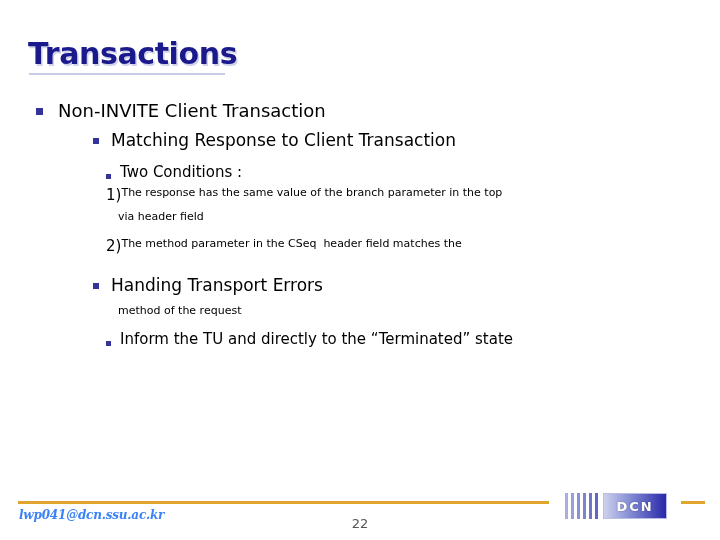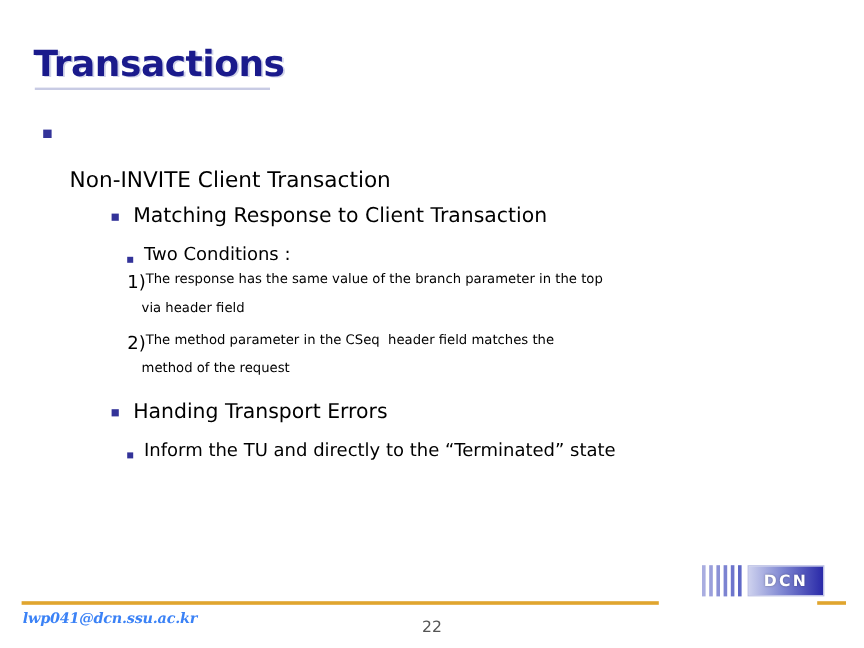--- a/index.html
+++ b/index.html
@@ -69,21 +69,20 @@
     margin-bottom: 7px;
   }
   .lvl1 .bullet {
     width: 7px; height: 7px;
     margin-top: 8px;
     margin-right: 15px;
   }
   .lvl1 .txt {
     font-size: 18px;
     line-height: 1.25;
-    margin-top: 40px;
   }
 
   
   .lvl2 {
     padding-left: 93px;
     margin-bottom: 6px;
   }
   .lvl2 .bullet {
     width: 6px; height: 6px;
     margin-top: 8px;
@@ -170,25 +169,24 @@
     text-align: center;
     font-family: "DejaVu Sans", sans-serif;
     font-size: 13px;
     color: #555555;
   }
 
   
   #logo {
     position: absolute;
     left: 565px;
-    top: 471px;
+    top: 493px;
     height: 26px;
     display: flex;
     align-items: stretch;
-    margin-left: 20px;
   }
   #logo-stripes {
     display: flex;
     align-items: stretch;
     gap: 3px;
     padding-right: 5px;
   }
   #logo-stripes span {
     display: block;
     width: 3px;
@@ -249,27 +247,27 @@
       <span class="txt">The response has the same value of the branch parameter in the top</span>
     </div>
     <div class="row num">
       <span class="txt cont">via header field</span>
     </div>
 
     <div class="row num gap-before-sm">
       <span class="numlabel">2)</span>
       <span class="txt">The method parameter in the CSeq  header field matches the</span>
     </div>
+    <div class="row lvl2 gap-before">
+      <span class="bullet"></span>
+      <span class="txt">Handing Transport Errors</span>
+    </div>
+
     <div class="row num">
       <span class="txt cont">method of the request</span>
-    </div>
-
-    <div class="row lvl2 gap-before">
-      <span class="bullet"></span>
-      <span class="txt">Handing Transport Errors</span>
     </div>
 
     <div class="row lvl3 gap-before-sm">
       <span class="bullet"></span>
       <span class="txt">Inform the TU and directly to the “Terminated” state</span>
     </div>
 
   </div>
 
   <div id="footer-line"></div>

